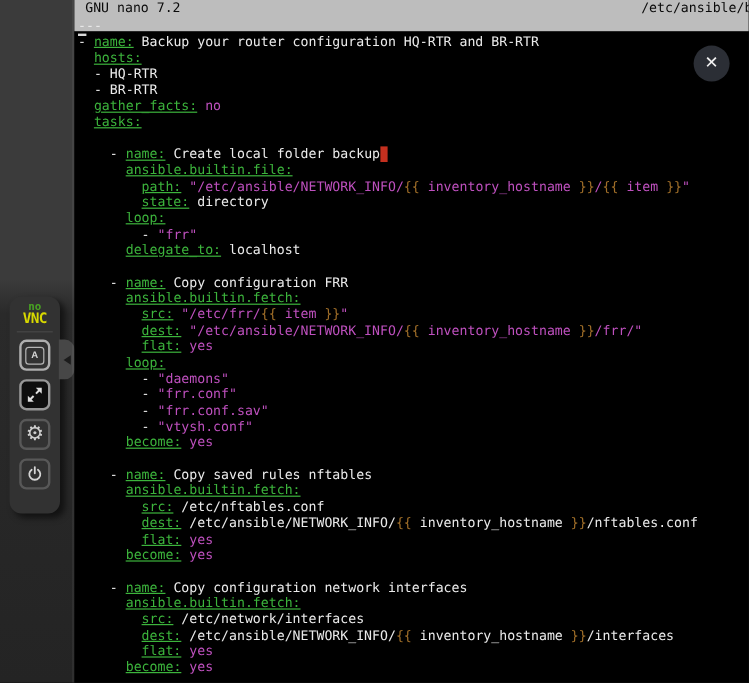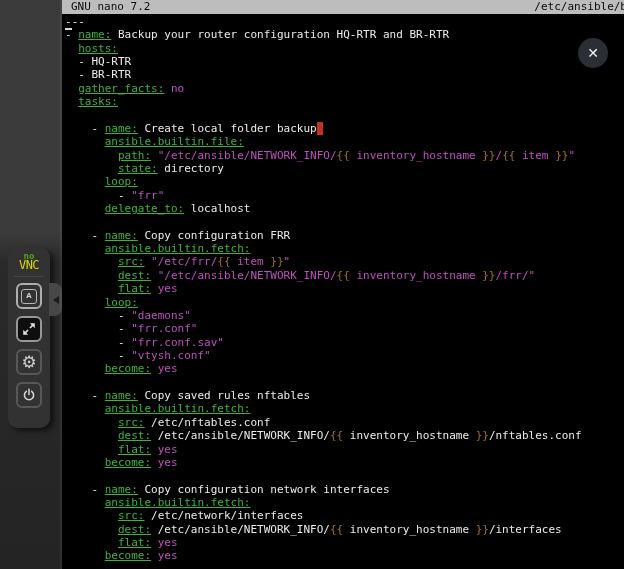--- a/index.html
+++ b/index.html
@@ -7,40 +7,40 @@
         font-family:"DejaVu Sans Mono","Liberation Mono",monospace;}
   
   .left-strip{position:absolute;left:0;top:0;width:62px;height:569px;
       background:linear-gradient(180deg,#3b3b3b 0%,#3b3b3b 41%,#2a2a2a 46%,#242424 100%);}
   
   .panel{position:absolute;left:8px;top:247px;width:42px;height:181px;
       background:#323232;border-radius:10px;box-shadow:4px 3px 5px rgba(0,0,0,.55);
       display:flex;flex-direction:column;align-items:center;box-sizing:border-box;padding-top:5px;}
   .logo{text-align:center;line-height:8px;margin-bottom:2px;user-select:none;}
   .logo .no{display:block;font-size:9px;font-weight:bold;color:#49a522;line-height:8px;}
-  .logo .vnc{display:block;font-size:12px;font-weight:normal;color:#d8d800;line-height:11px;letter-spacing:-0.5px;}
+  .logo .vnc{display:block;font-size:12px;font-weight:bold;color:#d8d800;line-height:11px;letter-spacing:-0.5px;}
   .sep{width:30px;border-top:1px solid #474747;margin:3px 0 6px 0;}
   .vbtn{width:26px;height:26px;border-radius:6px;margin-bottom:7px;box-sizing:border-box;
       display:flex;align-items:center;justify-content:center;background:transparent;
       border:2px solid #585858;cursor:pointer;padding:0;}
   .vbtn.bright{border-color:#aeaeae;}
   .vbtn.active{background:#0e0e0e;border-color:#979797;}
   .keycap{width:14px;height:13px;border:1.5px solid #b5b5b5;border-radius:3px;
       display:flex;align-items:center;justify-content:center;
       font-size:8px;font-weight:bold;color:#d5d5d5;line-height:1;}
   .gear-glyph{font-size:17px;color:#cfcfcf;line-height:1;font-family:"DejaVu Sans",sans-serif;}
   
   .handle{position:absolute;left:49px;top:283px;width:13px;height:33px;background:#474747;
       border-radius:0 8px 8px 0;cursor:pointer;display:flex;align-items:center;justify-content:center;}
   .handle .tri{width:0;height:0;border-top:4px solid transparent;border-bottom:4px solid transparent;
       border-right:6px solid #1c1c1c;}
   
   .terminal{position:absolute;left:62px;top:0;width:562px;height:569px;background:#000;
       box-shadow:-2px 0 0 rgba(255,255,255,0.05);}
-  .titlebar{position:absolute;left:0;top:0;width:562px;height:14px;background:var(--titlebar_bg,#bdbdbd);
+  .titlebar{position:absolute;left:0;top:0;width:562px;height:26px;background:var(--titlebar_bg,#bdbdbd);
       color:#0a0a0a;font-size:11px;line-height:14px;overflow:hidden;}
   .titlebar .app{position:absolute;left:9px;top:0;}
   .titlebar .file{position:absolute;right:-3px;top:0;}
   .code{position:absolute;left:3px;top:15px;margin:0;font-size:11px;line-height:13.37px;
       white-space:pre;color:var(--text,#ebebeb);}
   .line{height:13.37px;}
   .c-w{color:var(--text,#ebebeb);}
   .c-k{color:var(--key,#3cb43c);text-decoration:underline;}
   .c-s{color:var(--string,#be50be);}
   .c-j{color:var(--jinja,#a06e28);}

